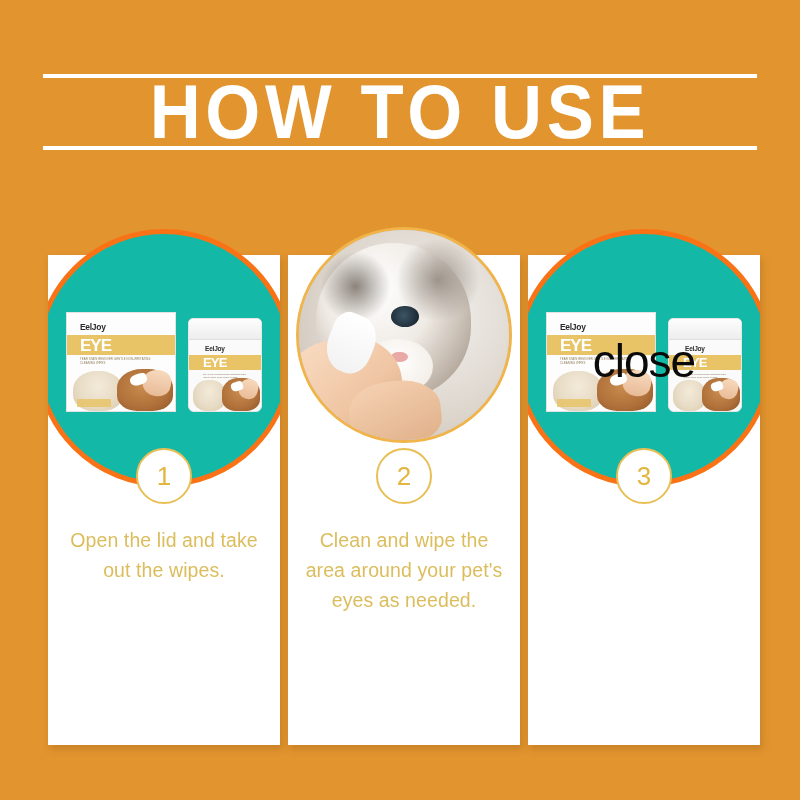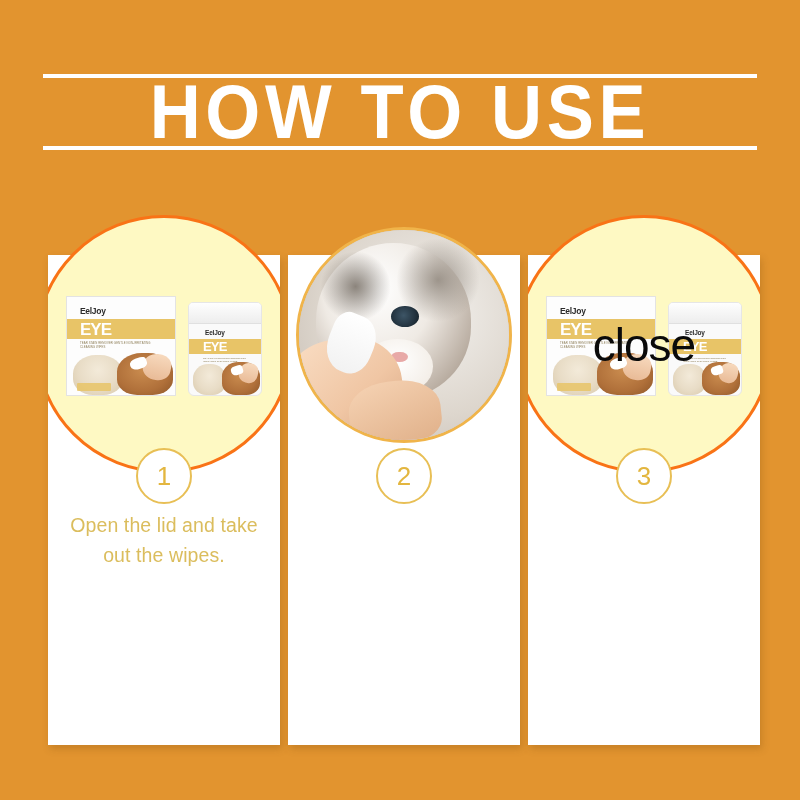--- a/index.html
+++ b/index.html
@@ -70,27 +70,27 @@
     top: -40px;
     width: 232px;
     height: 300px;
     overflow: hidden;
   }
 
   
   .circle-frame {
     position: absolute;
     left: 50%;
-    top: 0;
+    top: 14px;
     width: 258px;
     height: 258px;
     margin-left: -129px;
     border-radius: 50%;
-    background: #fef9c3;
-    border: 3px solid #f97316;
+    background: #14b8a6;
+    border: 5px solid #f97316;
     box-sizing: border-box;
   }
   
   .circle-photo {
     position: absolute;
     left: 50%;
     top: 12px;
     width: 216px;
     height: 216px;
     margin-left: -108px;
@@ -375,21 +375,21 @@
     font-size: 26px;
     font-weight: normal;
     z-index: 5;
   }
 
   
   .caption {
     position: absolute;
     left: 10px;
     right: 10px;
-    top: 255px;
+    top: 270px;
     text-align: center;
     color: #dbbd5d;
     font-size: 19.5px;
     line-height: 30px;
     font-weight: normal;
     letter-spacing: 0.1px;
   }
 </style>
 </head>
 <body>
@@ -453,20 +453,21 @@
         <div class="eye"></div>
         <div class="muzzle"></div>
         <div class="nose"></div>
         <div class="hand"></div>
         <div class="wipe"></div>
         <div class="fingers"></div>
       </div>
     </div>
   </div>
   <div class="num-badge">2</div>
+  <div class="caption">Clean and wipe the area around your pet's eyes as needed.</div>
 </div>
 
 <div class="card" id="card-3">
   <div class="card-clip">
     <div class="circle-frame">
       <div class="product">
 
         <div class="pkg-box">
           <div class="brand">EelJoy</div>
           <div class="band">

